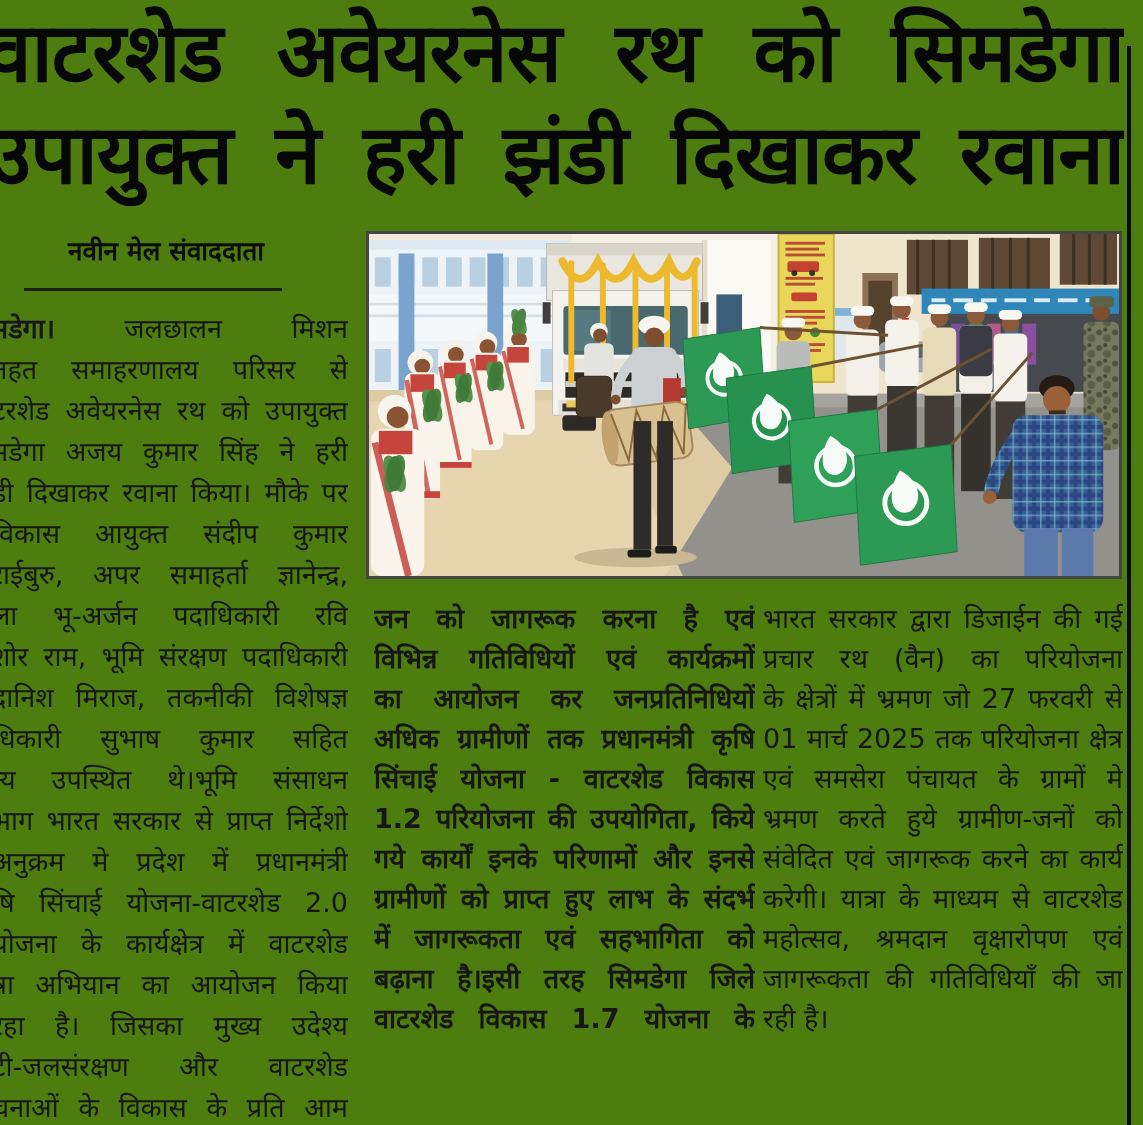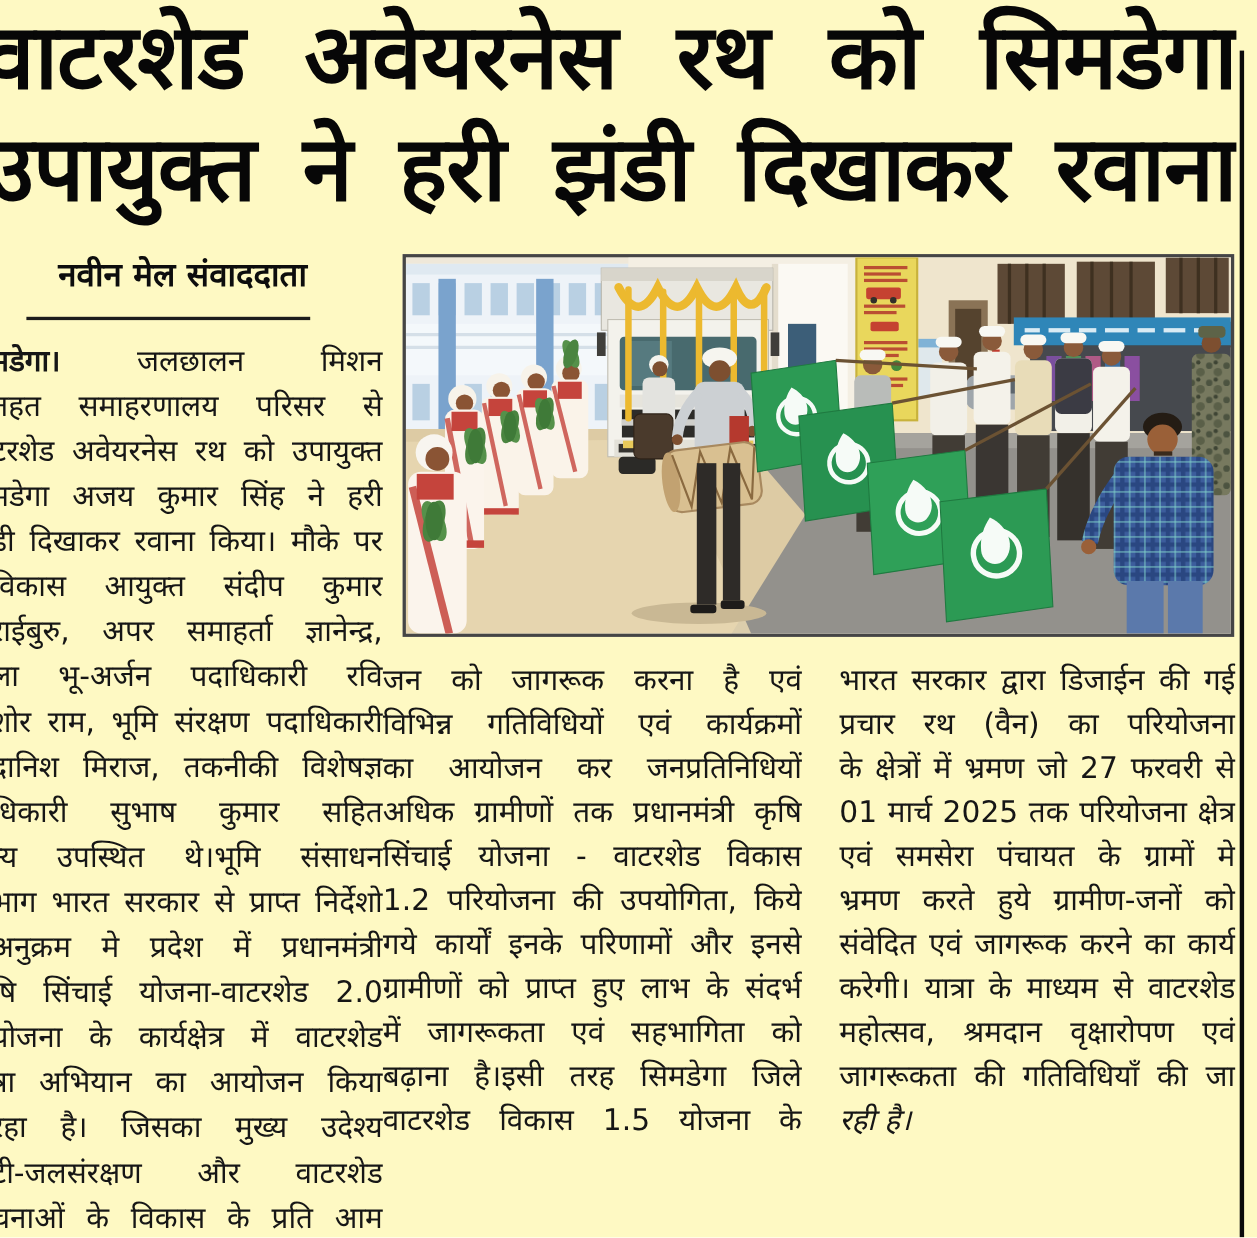--- a/index.html
+++ b/index.html
@@ -1,53 +1,53 @@
 <!DOCTYPE html>
 <html lang="hi"><head>
 <meta charset="utf-8">
 <style>
   html,body { margin:0; padding:0; background:#ffffff; }
   .page {
-    position:relative; width:1143px; height:1125px; background:#fef9c3;
+    position:relative; width:1143px; height:1125px; background:#4d7c0f;
     overflow:hidden; font-family:"DejaVu Sans","Liberation Sans",sans-serif;
     color:#141414;
   }
   
   .headline { position:absolute; left:-14px; top:2px; width:1138px; margin:0; color:#070707; }
   .hl {
     font-size:82px; font-weight:900; line-height:102px; height:102px;
     overflow:hidden; text-align:justify; text-align-last:justify;
     letter-spacing:-1px; white-space:normal;
   }
   
   .vrule { position:absolute; left:1127px; top:46px; width:4px; height:1079px; background:#0b0b0b; }
   
   .byline {
     position:absolute; left:0px; top:229px; width:332px; height:44px;
-    font-size:30px; font-weight:700; text-align:center; line-height:44px;
+    font-size:26px; font-weight:700; text-align:center; line-height:44px;
     overflow:hidden; color:#0d0d0d;
   }
   .byline-rule { position:absolute; left:24px; top:288px; width:258px; height:3px; background:#1c1c1c; }
   
   .photo {
     position:absolute; left:366px; top:231px; width:756px; height:348px;
     margin:0; border:3px solid #454545; box-sizing:border-box; background:#efe8d9;
   }
   .photo svg { display:block; width:100%; height:100%; }
   
   .col { position:absolute; font-size:27px; color:#161616; }
   .col .line, .col .lead {
     height:41px; line-height:41px; overflow:hidden;
     text-align:justify; text-align-last:justify;
   }
   .col1 { left:-8px; top:308px; width:356px; }
-  .col2 { left:348px; top:599px; width:381px; }
+  .col2 { left:374px; top:599px; width:381px;font-weight:bold; }
   .col3 { left:763px; top:599px; width:360px; }
   .col2 .line, .col3 .line { height:40px; line-height:40px; }
-  .col3 .line:last-child { text-align-last:left;font-style:italic; }
+  .col3 .line:last-child { text-align-last:left; }
   .lead b { font-weight:900; }
 </style>
 </head>
 <body>
 
 <div class="page">
 
   <div class="vrule"></div>
 
   <h1 class="headline">
@@ -431,21 +431,21 @@
         <div class="line">जन को जागरूक करना है एवं</div>
         <div class="line">विभिन्न गतिविधियों एवं कार्यक्रमों</div>
         <div class="line">का आयोजन कर जनप्रतिनिधियों</div>
         <div class="line">अधिक ग्रामीणों तक प्रधानमंत्री कृषि</div>
         <div class="line">सिंचाई योजना - वाटरशेड विकास</div>
         <div class="line">1.2 परियोजना की उपयोगिता, किये</div>
         <div class="line">गये कार्यों इनके परिणामों और इनसे</div>
         <div class="line">ग्रामीणों को प्राप्त हुए लाभ के संदर्भ</div>
         <div class="line">में जागरूकता एवं सहभागिता को</div>
         <div class="line">बढ़ाना है।इसी तरह सिमडेगा जिले</div>
-        <div class="line">वाटरशेड विकास 1.5 योजना के</div>
+        <div class="line">वाटरशेड विकास 1.7 योजना के</div>
       </div>
   </div>
 
   <div class="col col3">
     <div>
         <div class="line">भारत सरकार द्वारा डिजाईन की गई</div>
         <div class="line">प्रचार रथ (वैन) का परियोजना</div>
         <div class="line">के क्षेत्रों में भ्रमण जो 27 फरवरी से</div>
         <div class="line">01 मार्च 2025 तक परियोजना क्षेत्र</div>
         <div class="line">एवं समसेरा पंचायत के ग्रामों मे</div>

